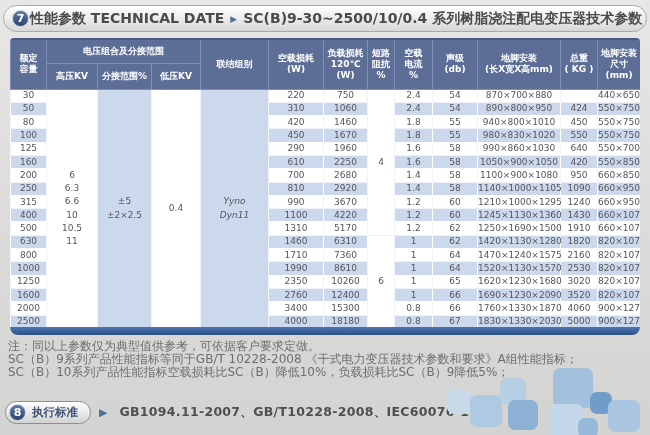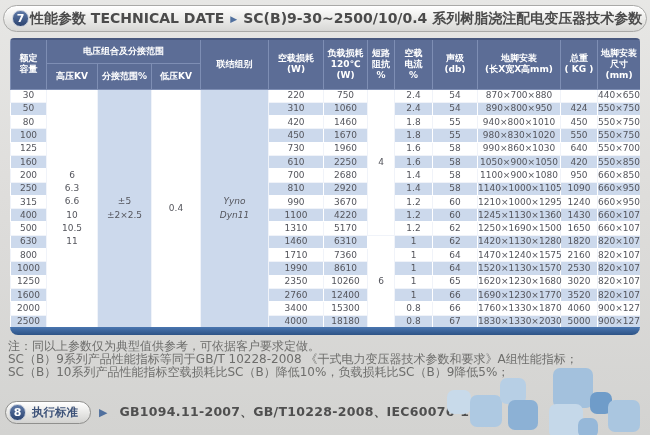--- a/index.html
+++ b/index.html
@@ -180,21 +180,21 @@
             <td>450</td>
             <td>1670</td>
             <td>1.8</td>
             <td>55</td>
             <td>980×830×1020</td>
             <td>550</td>
             <td>550×750</td>
           </tr>
           <tr>
             <td>125</td>
-            <td>730</td>
+            <td>290</td>
             <td>1960</td>
             <td>1.6</td>
             <td>58</td>
             <td>990×860×1030</td>
             <td>640</td>
             <td>550×700</td>
           </tr>
           <tr class="alt">
             <td>160</td>
             <td>610</td>
@@ -245,21 +245,21 @@
             <td>1430</td>
             <td>660×1070</td>
           </tr>
           <tr>
             <td>500</td>
             <td>1310</td>
             <td>5170</td>
             <td>1.2</td>
             <td>62</td>
             <td>1250×1690×1500</td>
-            <td>1650</td>
+            <td>1910</td>
             <td>660×1070</td>
           </tr>
           <tr class="alt">
             <td>630</td>
             <td>1460</td>
             <td>6310</td>
             <td rowspan="7" class="mcell" style="background: rgb(255, 255, 255); border-color: rgb(240, 243, 249);">6</td>
             <td>1</td>
             <td>62</td>
             <td>1420×1130×1280</td>
@@ -295,21 +295,21 @@
             <td>1620×1230×1680</td>
             <td>3020</td>
             <td>820×1070</td>
           </tr>
           <tr class="alt">
             <td>1600</td>
             <td>2760</td>
             <td>12400</td>
             <td>1</td>
             <td>66</td>
-            <td>1690×1230×1770</td>
+            <td>1690×1230×2090</td>
             <td>3520</td>
             <td>820×1070</td>
           </tr>
           <tr>
             <td>2000</td>
             <td>3400</td>
             <td>15300</td>
             <td>0.8</td>
             <td>66</td>
             <td>1760×1330×1870</td>

